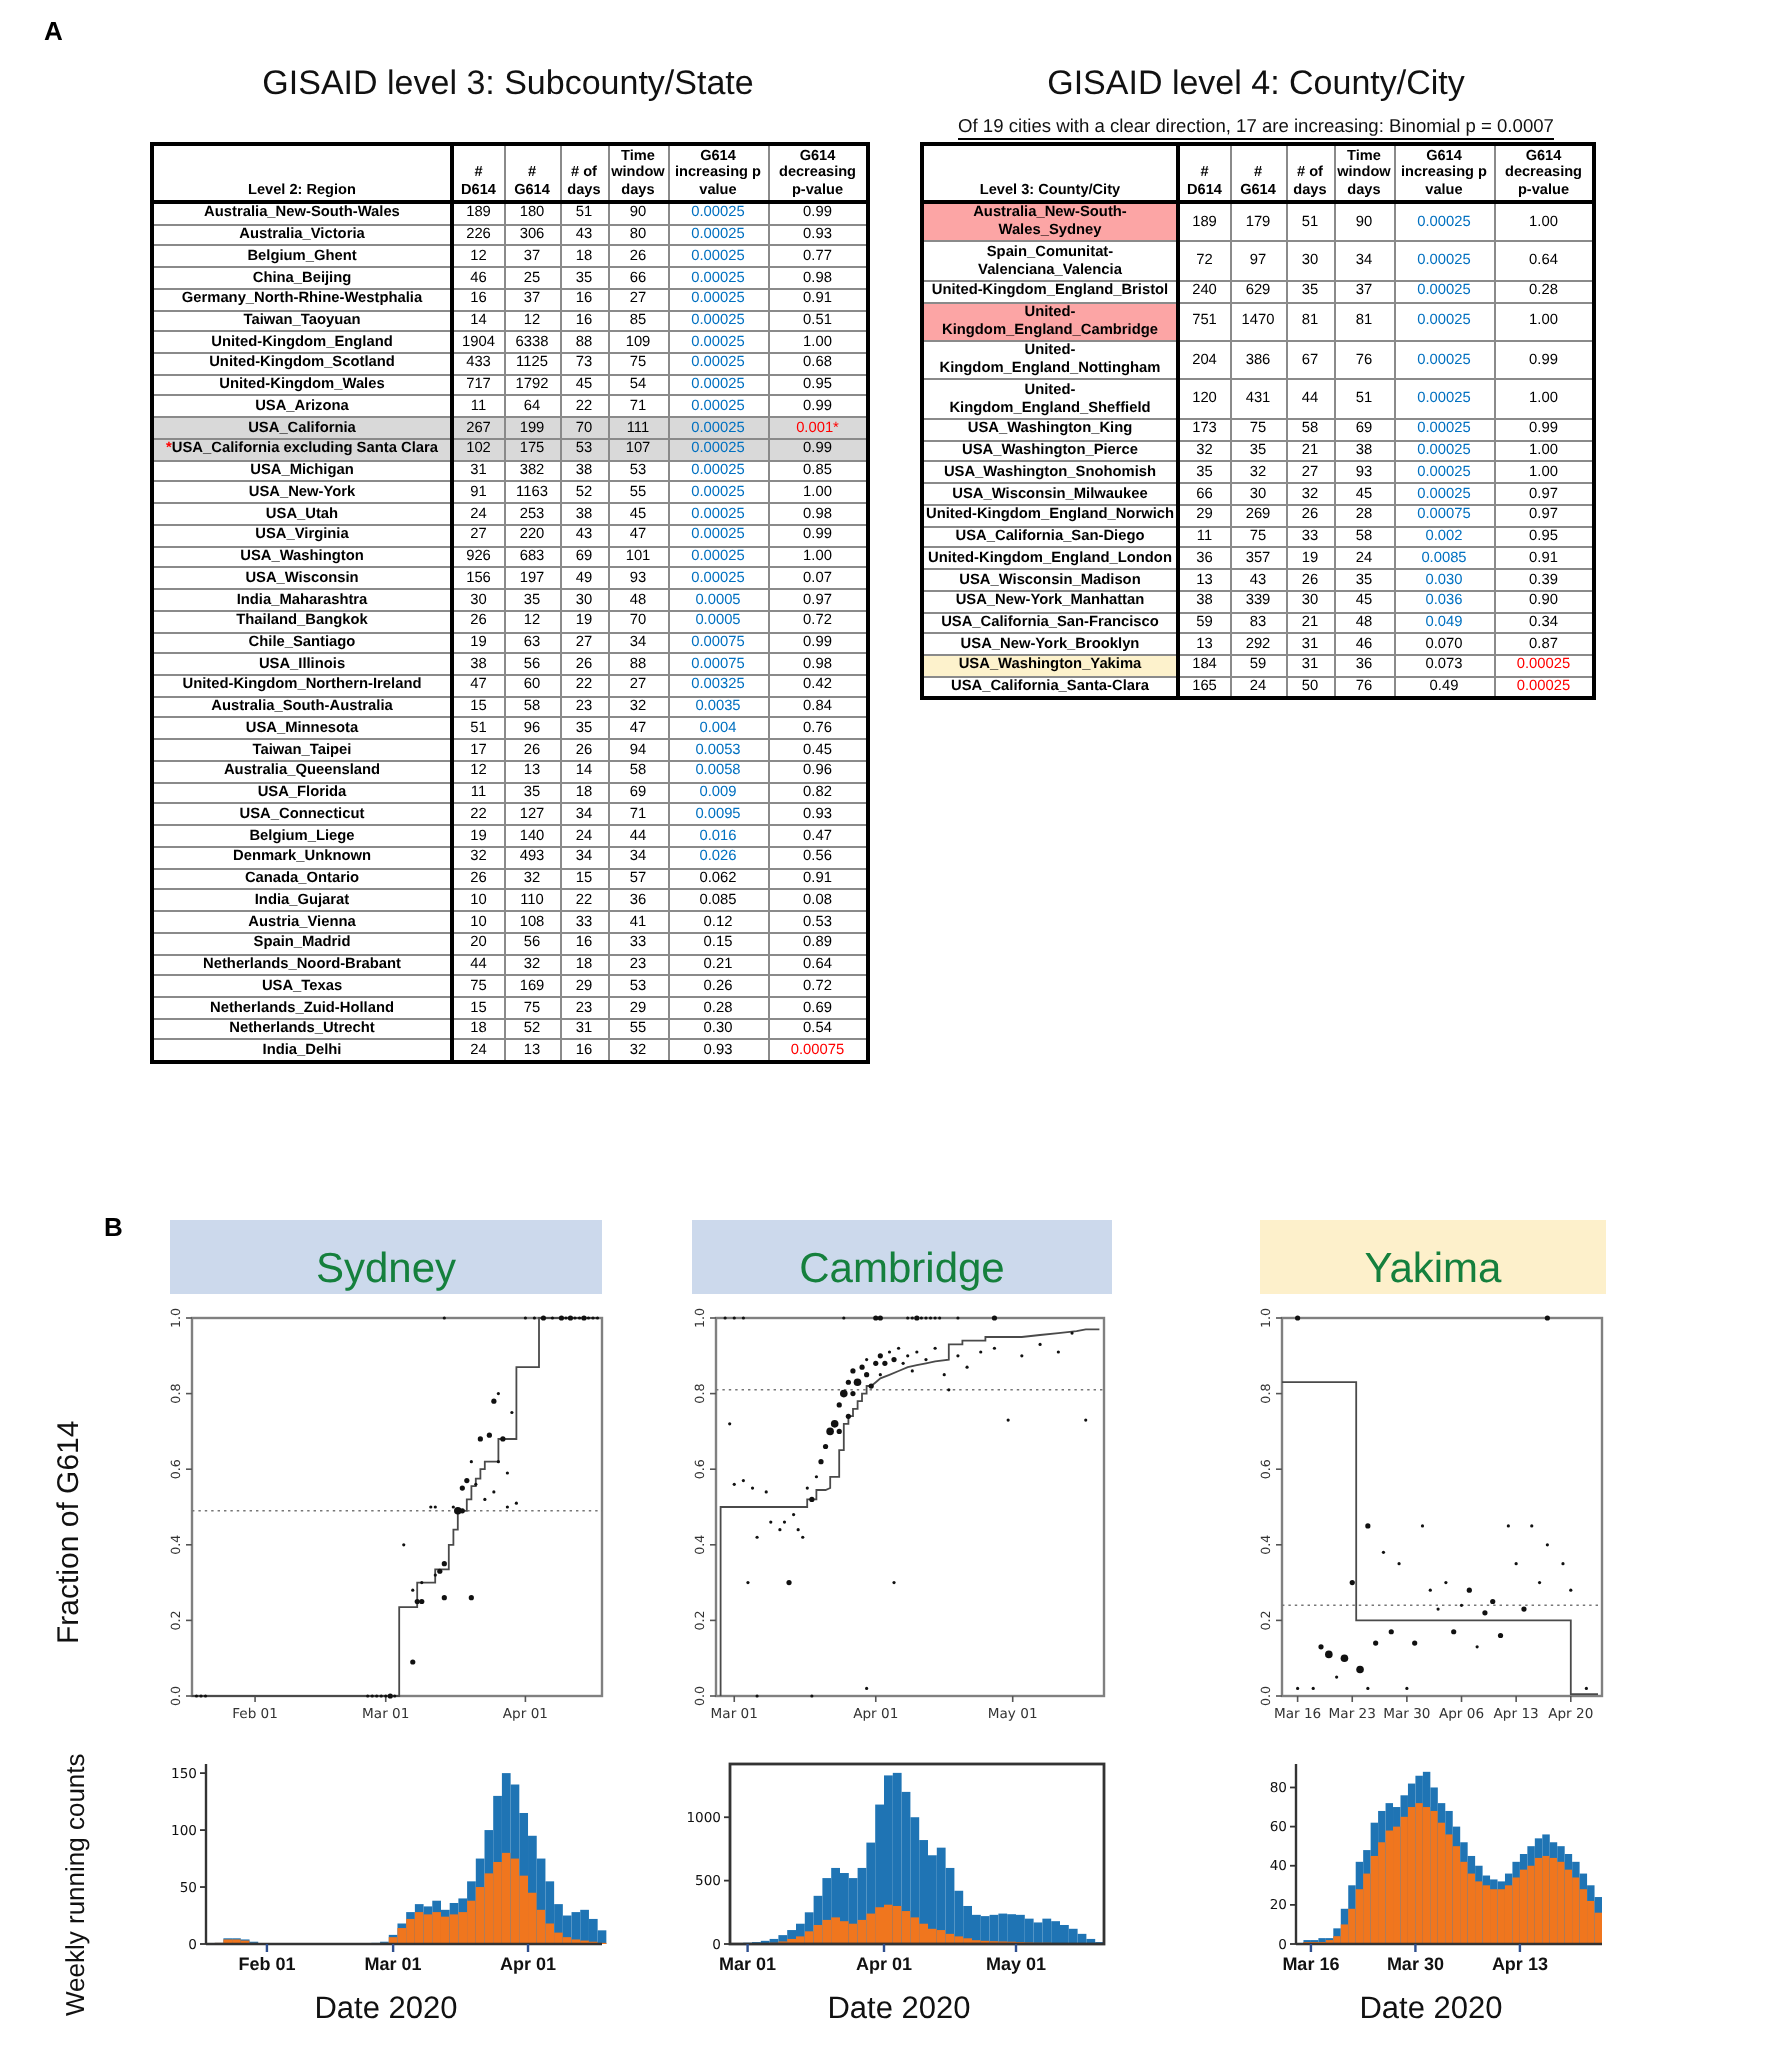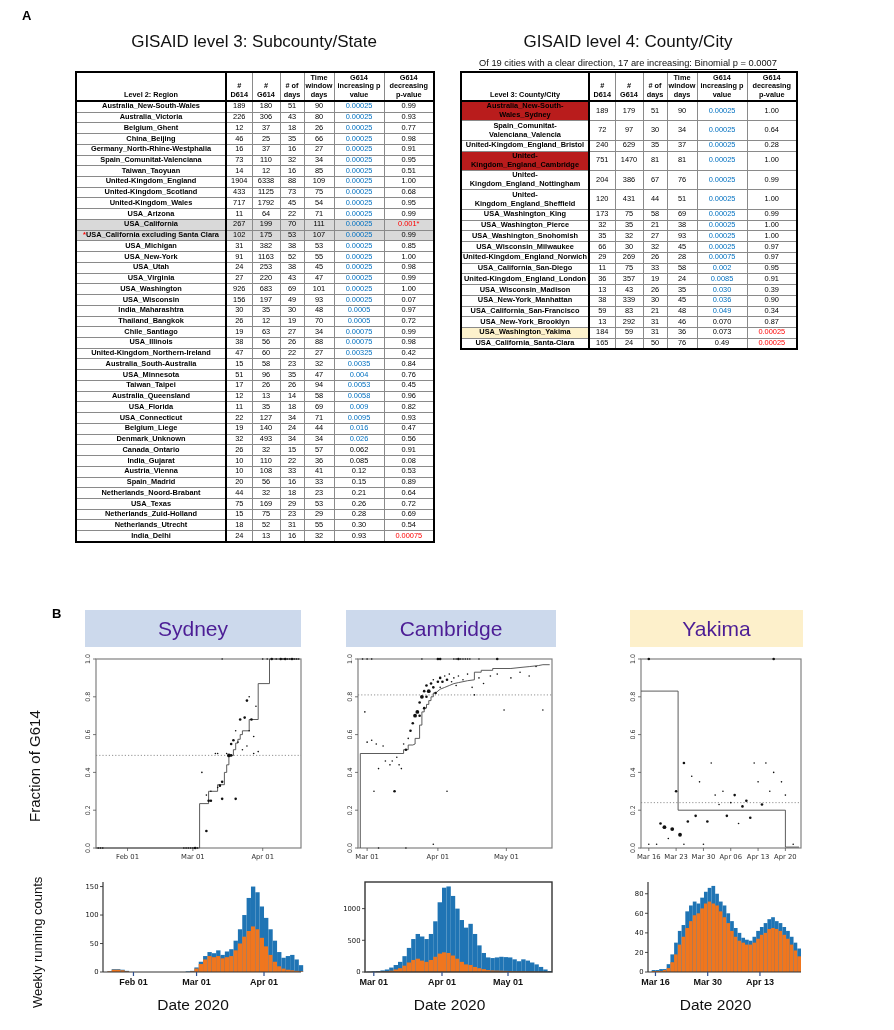--- a/index.html
+++ b/index.html
@@ -13,24 +13,24 @@
                border:2px solid #000;background:#fff;}
   table.gisaid td,table.gisaid th{border:1px solid #8a8a8a;padding:0.5px 1px;
                font-size:7.4px;line-height:1.18;text-align:center;overflow:hidden;}
   table.gisaid th{font-weight:bold;vertical-align:bottom;white-space:pre-line;
                border-bottom:2px solid #000;font-size:7.3px;margin-left:21px;}
   table.gisaid td.name, table.gisaid th.name{border-right:2px solid #000;font-weight:bold;}
   .pv-blue{color:#0070c0;}
   .pv-red{color:#ff0000;}
   .star{color:#ff0000;font-weight:bold;}
   .hl-g{background:#d9d9d9;}
-  .hl-bl{background:#b91c1c;}
+  .hl-bl{background:#fca5a5;}
   .hl-y{background:#fdf2cc;}
-  .col-header{position:absolute;height:37px;display:flex;align-items:center;
-              justify-content:center;font-size:21px;color:#4c1d95;}
+  .col-header{position:absolute;height:37px;display:flex;align-items:flex-end;
+              justify-content:center;font-size:21px;color:#15803d;}
   .vlabel{position:absolute;transform:rotate(-90deg);transform-origin:left top;
           white-space:nowrap;color:#111;}
   .date-label{position:absolute;text-align:center;font-size:15.5px;color:#111;}
   svg{position:absolute;overflow:visible;}
 </style>
 </head>
 <body>
 
 <div class="page">
 
@@ -106,29 +106,20 @@
           <td>0.98</td>
         </tr>
         <tr>
           <td class="name">Germany_North-Rhine-Westphalia</td>
           <td>16</td>
           <td>37</td>
           <td>16</td>
           <td>27</td>
           <td class="pv-blue">0.00025</td>
           <td>0.91</td>
-        </tr>
-        <tr>
-          <td class="name">Spain_Comunitat-Valenciana</td>
-          <td>73</td>
-          <td>110</td>
-          <td>32</td>
-          <td>34</td>
-          <td class="pv-blue">0.00025</td>
-          <td>0.95</td>
         </tr>
         <tr>
           <td class="name">Taiwan_Taoyuan</td>
           <td>14</td>
           <td>12</td>
           <td>16</td>
           <td>85</td>
           <td class="pv-blue">0.00025</td>
           <td>0.51</td>
         </tr>

